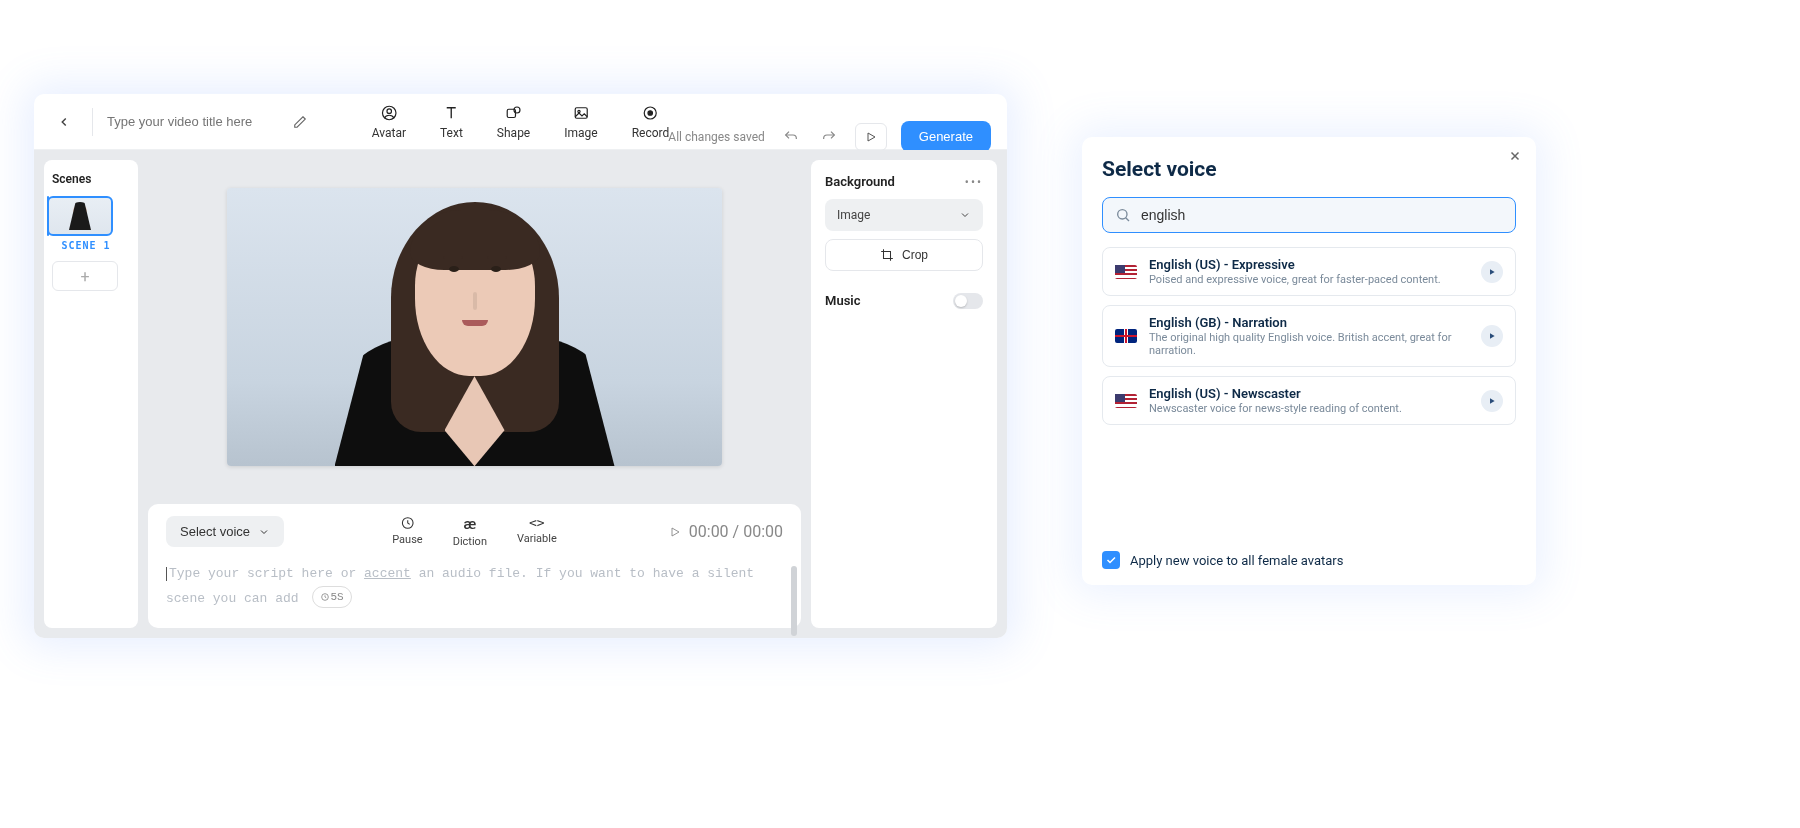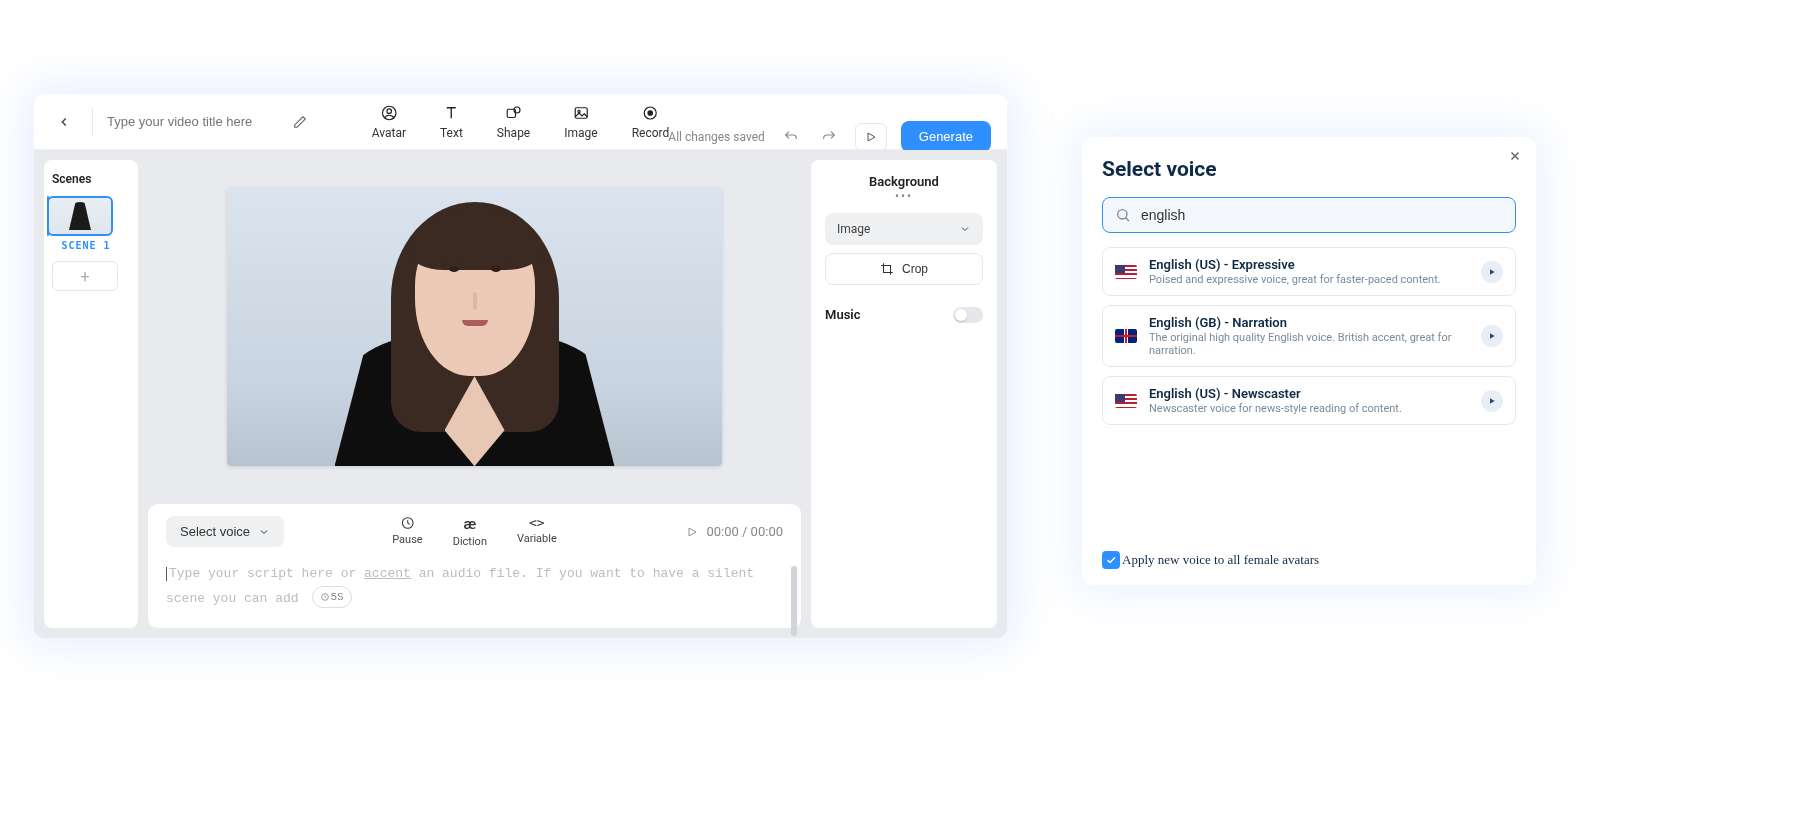--- a/index.html
+++ b/index.html
@@ -65,30 +65,30 @@
 .mouth { position:absolute; left:50%; top:132px; transform:translateX(-50%); width:26px; height:6px; background:#aa5b5b; border-radius:0 0 12px 12px; z-index:5; }
 .nose { position:absolute; left:50%; top:104px; transform:translateX(-50%); width:4px; height:18px; background:rgba(0,0,0,0.08); border-radius:2px; z-index:5; }
 
 
 .script-bar { background:#fff; border-radius:10px; padding:12px 18px 18px; position:relative; }
 .script-top { display:flex; align-items:center; gap:20px; }
 .select-voice-btn { background:#eef0f2; border:none; border-radius:8px; padding:8px 14px; font-size:13px; color:#333; display:flex; align-items:center; gap:8px; cursor:pointer; }
 .script-tools { display:flex; gap:30px; margin-left:auto; margin-right:auto; position:absolute; left:50%; transform:translateX(-50%); }
 .script-tool { display:flex; flex-direction:column; align-items:center; gap:2px; cursor:pointer; color:#333; }
 .script-tool .lbl { font-size:11px; color:#444; }
-.time-display { margin-left:auto; display:flex; align-items:center; gap:8px; color:#888; font-size:13px; }
+.time-display { margin-left:auto; display:flex; align-items:center; gap:8px; color:#888; font-size:16px; }
 .script-text { margin-top:16px; font-family:"Courier New",monospace; font-size:13px; color:#b8bec6; line-height:1.7; cursor:text; position:relative; }
 .script-text .cursor-bar { display:inline-block; width:1px; height:14px; background:#555; vertical-align:middle; margin-right:2px; }
 .script-text .upl { text-decoration:underline; }
 .pill { display:inline-flex; align-items:center; border:1px solid #ddd; border-radius:12px; padding:1px 7px; font-size:11px; color:#888; margin-left:6px; }
 .scroll-ind { position:absolute; right:4px; top:50%; width:6px; height:70px; background:#d0d3d7; border-radius:3px; }
 
 
 .props-panel { width:186px; background:#fff; border-radius:8px; margin:10px 10px 10px 0; padding:14px; }
-.props-row { display:flex; align-items:center; justify-content:space-between; margin-bottom:10px;flex-direction:column; }
+.props-row { display:flex; align-items:center; justify-content:space-between; margin-bottom:10px; }
 .props-title { font-size:13px; font-weight:600; color:#222; }
 .dots { color:#888; letter-spacing:2px; cursor:pointer; font-size:12px; }
 .select-field { width:100%; background:#eef0f2; border:none; border-radius:8px; padding:9px 12px; font-size:12px; color:#444; display:flex; align-items:center; justify-content:space-between; cursor:pointer; margin-bottom:8px; }
 .crop-btn { width:100%; background:#fff; border:1px solid #e5e7eb; border-radius:8px; padding:8px; font-size:12px; color:#333; display:flex; align-items:center; justify-content:center; gap:8px; cursor:pointer; }
 .music-row { display:flex; align-items:flex-start; justify-content:space-between; margin-top:22px; }
 .toggle { width:30px; height:16px; background:#e5e7eb; border-radius:10px; position:relative; cursor:pointer; }
 .toggle::after { content:""; position:absolute; left:2px; top:2px; width:12px; height:12px; background:#fff; border-radius:50%; box-shadow:0 1px 2px rgba(0,0,0,0.2); }
 
 
 .voice-modal {
@@ -114,21 +114,21 @@
 .flag-gb::before { content:""; position:absolute; inset:0; background:
   linear-gradient(to bottom, transparent 40%, #fff 40% 60%, transparent 60%),
   linear-gradient(to right, transparent 40%, #fff 40% 60%, transparent 60%); }
 .flag-gb::after { content:""; position:absolute; inset:0; background:
   linear-gradient(to bottom, transparent 44%, #cf142b 44% 56%, transparent 56%),
   linear-gradient(to right, transparent 44%, #cf142b 44% 56%, transparent 56%); }
 .voice-text { flex:1; }
 .voice-name { font-size:13px; font-weight:600; color:#0e2a47; }
 .voice-desc { font-size:11px; color:#7a8a9a; margin-top:1px; }
 .play-btn { width:22px; height:22px; border-radius:50%; background:#e8eef5; display:flex; align-items:center; justify-content:center; cursor:pointer; color:#2a4d7a; }
-.modal-footer { display:flex; align-items:center; gap:2px; margin-top:14px;font-family:Liberation Serif, serif; }
+.modal-footer { display:flex; align-items:center; gap:10px; margin-top:14px; }
 .checkbox { width:18px; height:18px; background:#2f8fff; border-radius:4px; display:flex; align-items:center; justify-content:center; color:#fff; cursor:pointer; }
 .footer-text { font-size:13px; color:#0e2a47; }
 
 svg { display:block; }
 </style>
 </head>
 <body>
 
 <div class="editor">
   <div class="topbar">

